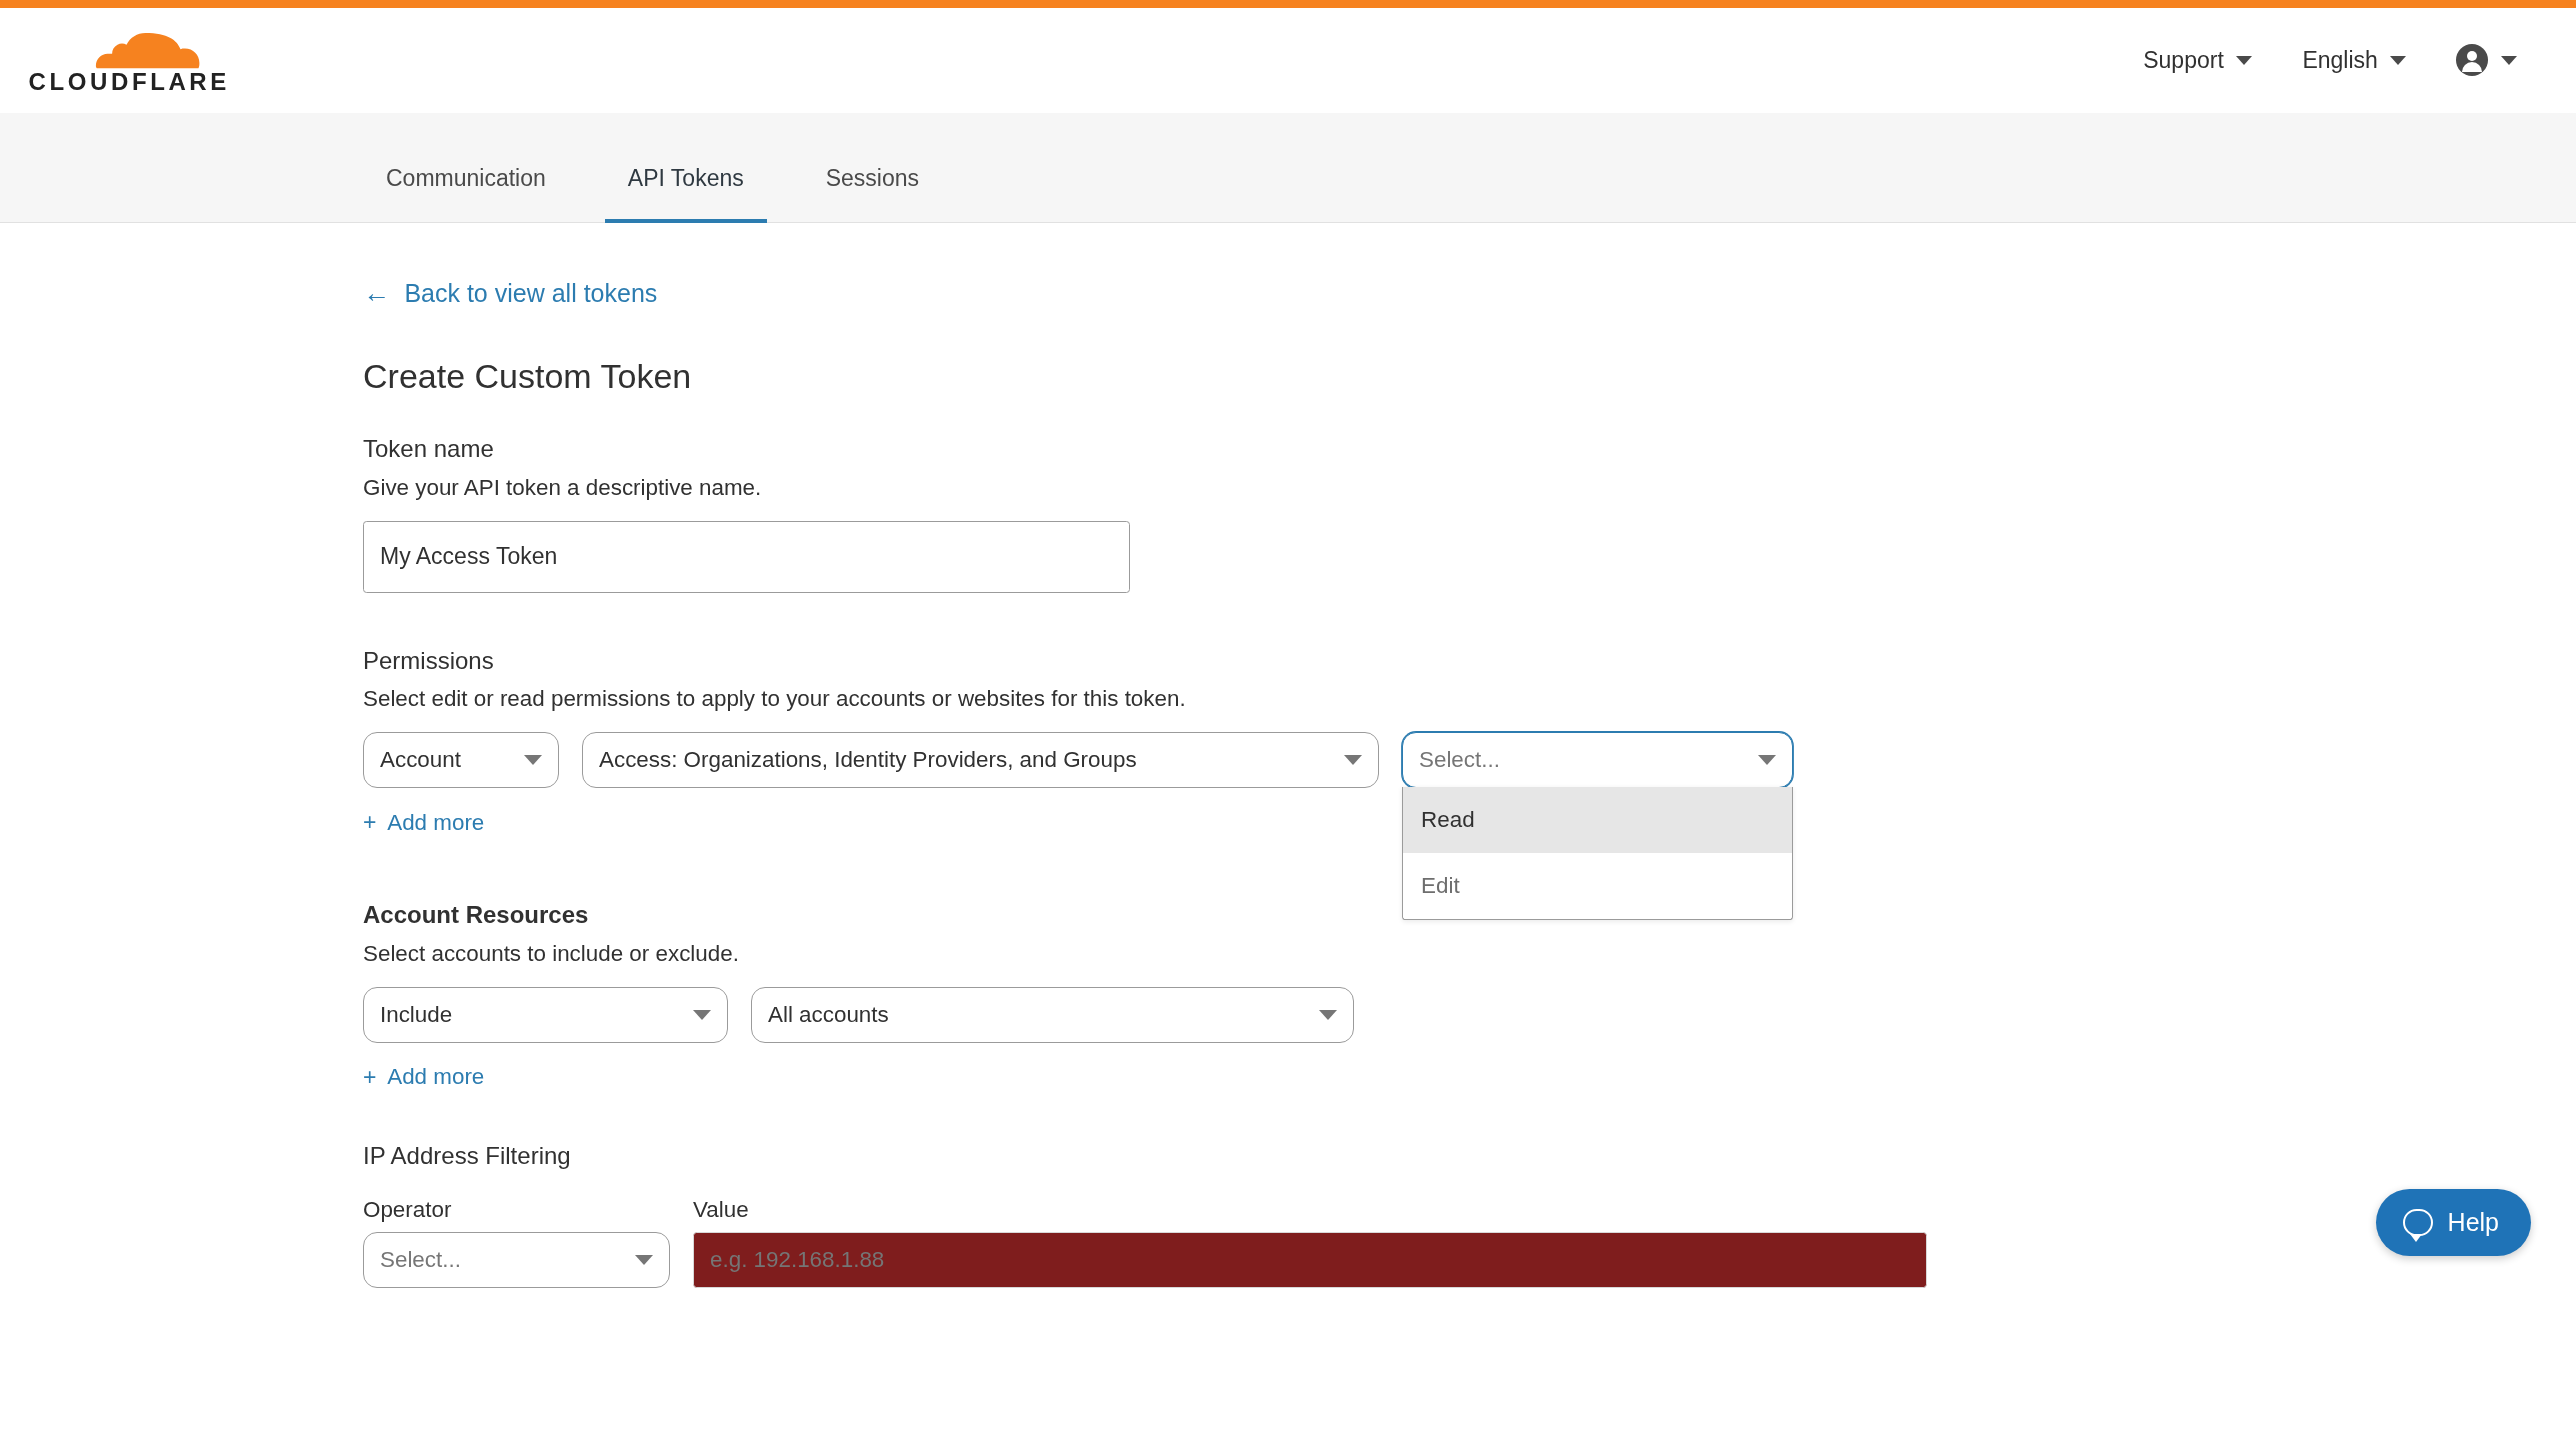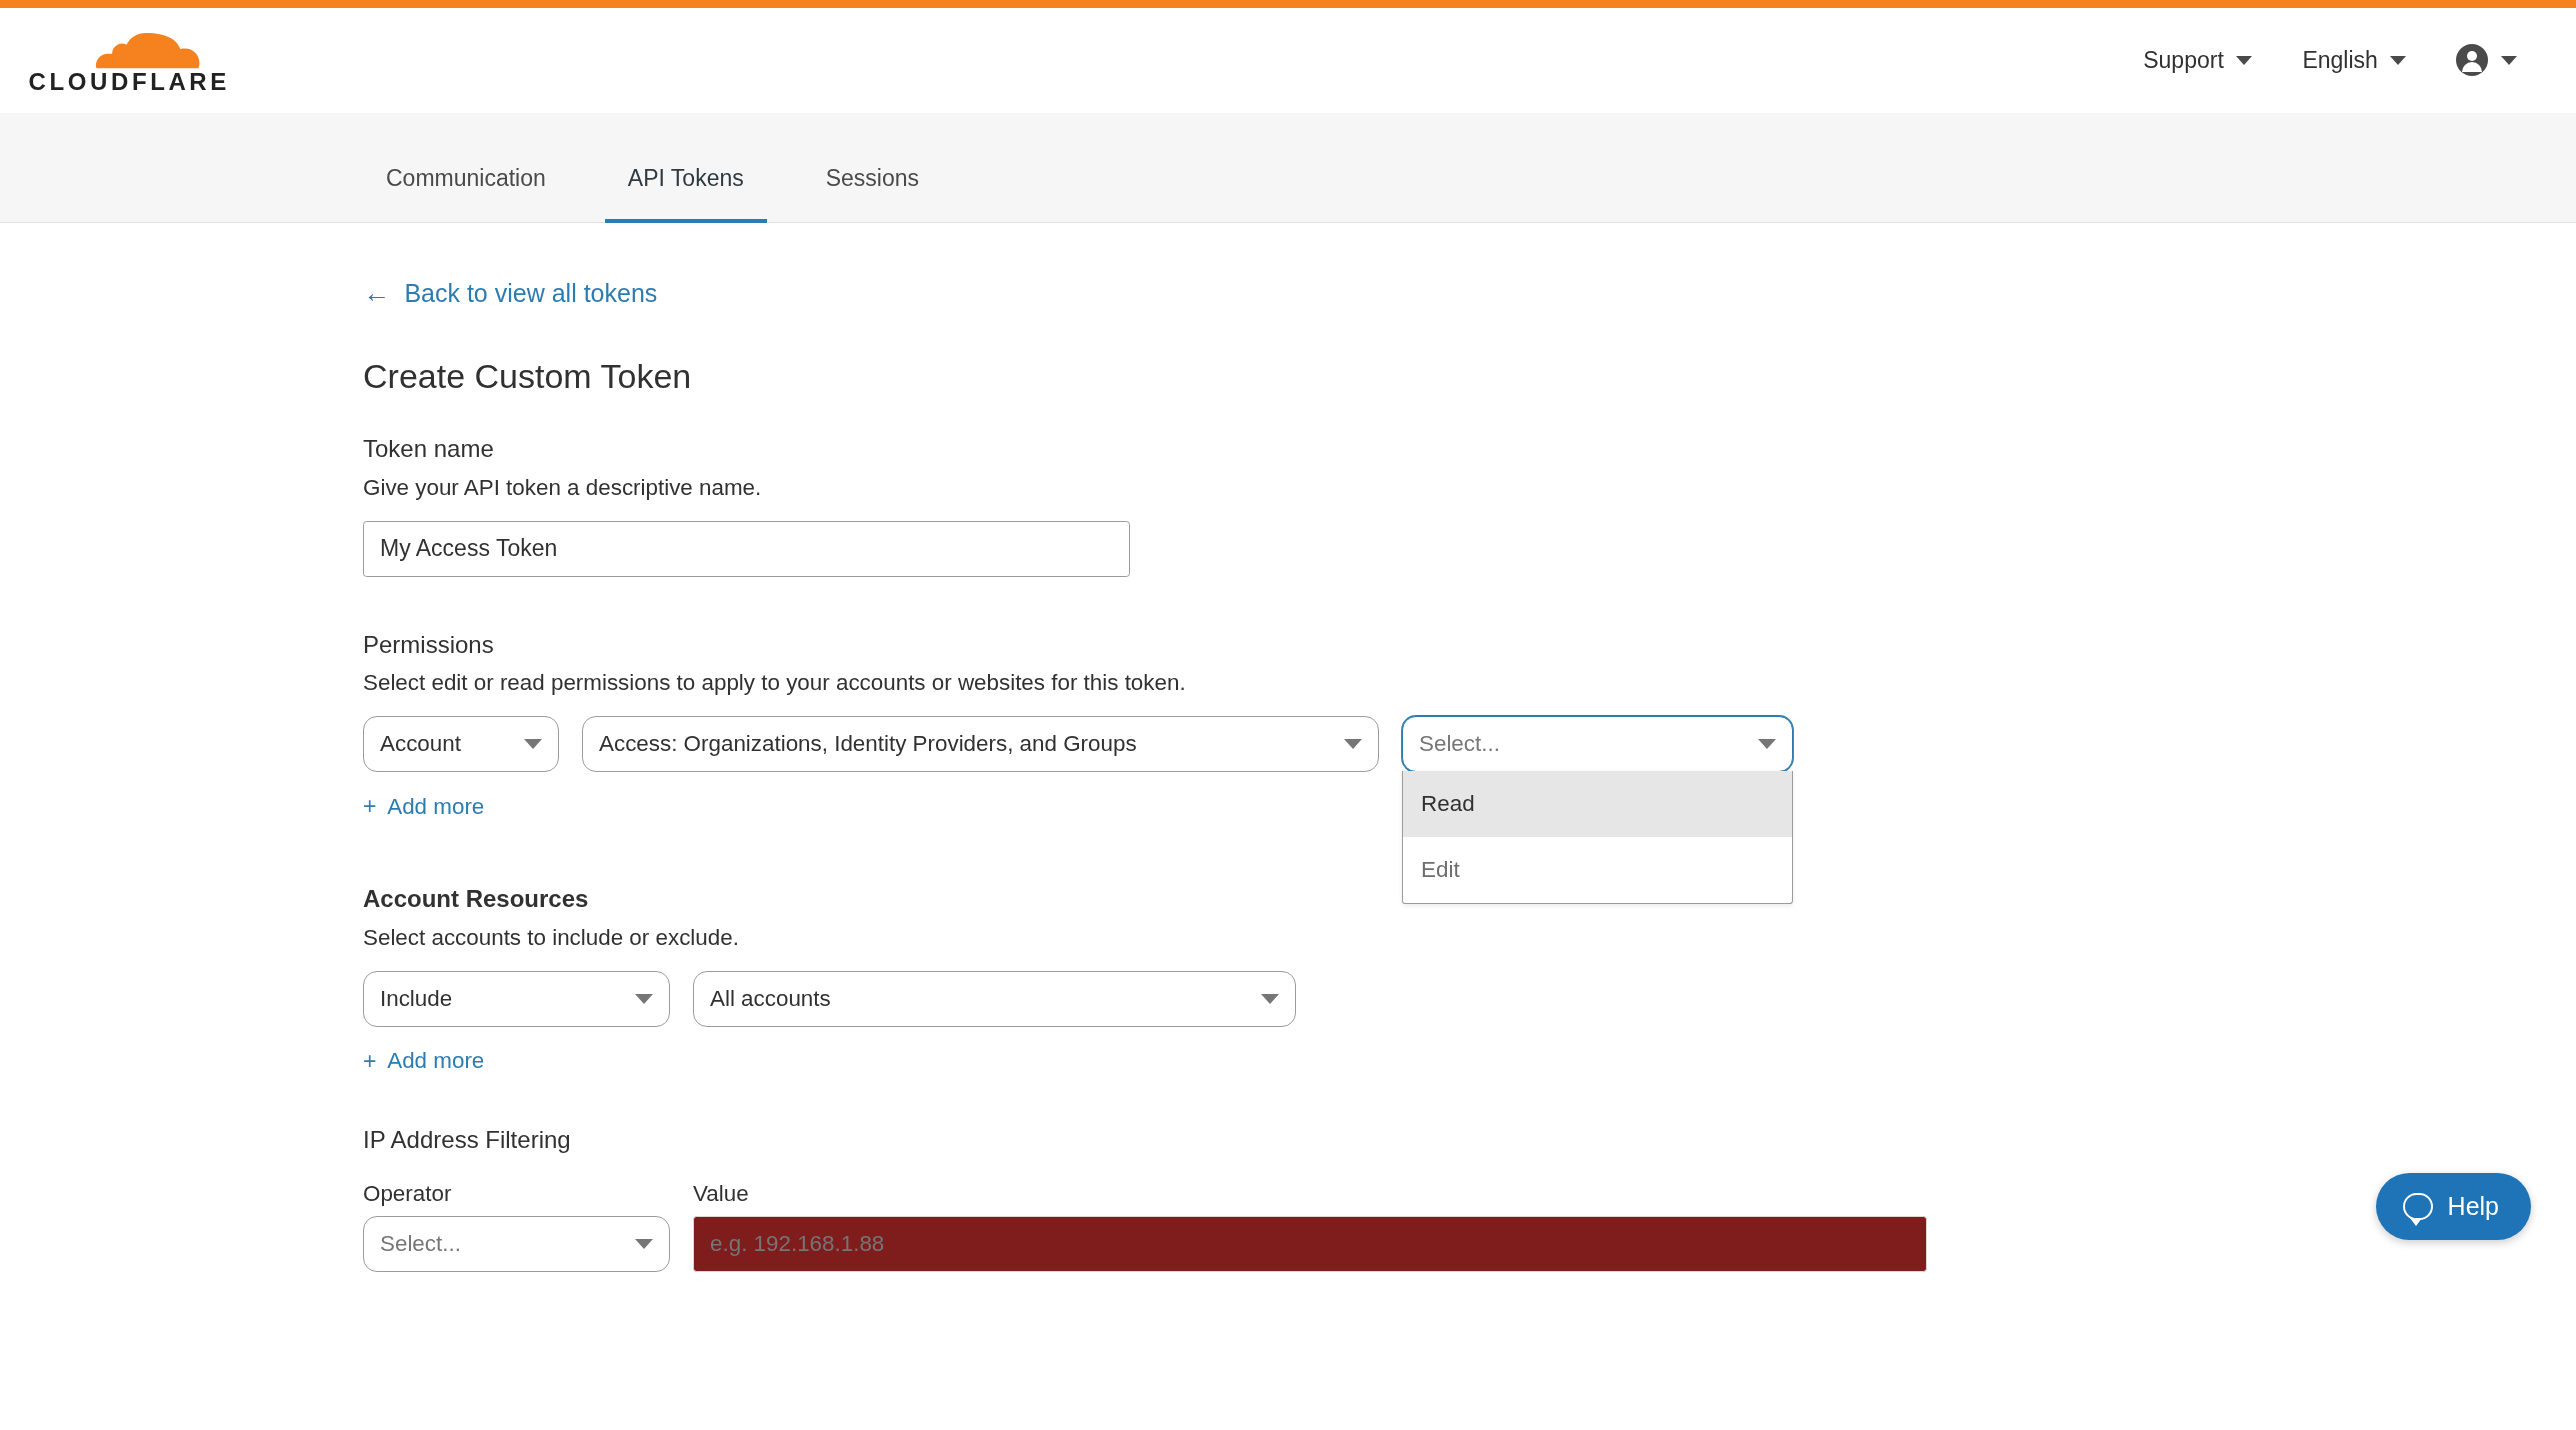--- a/index.html
+++ b/index.html
@@ -139,21 +139,21 @@
   }
   .section-desc {
     font-size: 22.4px;
     color: #313131;
     margin-top: 11.7px;
   }
 
   input.text-input {
     margin-top: 20px;
     width: 767px;
-    height: 56px;
+    height: 72px;
     border: 0.9px solid #9b9b9b;
     border-radius: 3.6px;
     font-size: 23px;
     padding: 0 16px;
     color: #313131;
     font-family: "Liberation Sans", sans-serif;
     background: #fff;
   }
 
   .row {
@@ -189,21 +189,21 @@
   }
   .select.focused {
     border-color: #2c7cb0;
     box-shadow: 0 0 0 0.9px #2c7cb0;
   }
   .select.placeholder { color: #767676; }
 
   .w-account { width: 196px; }
   .w-perm { width: 797px; }
   .w-level { width: 391px; }
-  .w-include { width: 307px; }
+  .w-include { width: 365px; }
   .w-allacct { width: 603px; }
   .w-operator { width: 307px; }
 
   .dropdown {
     position: absolute;
     top: 100%;
     left: -0.9px;
     width: 391px;
     background: #fff;
     border: 0.9px solid #9b9b9b;

